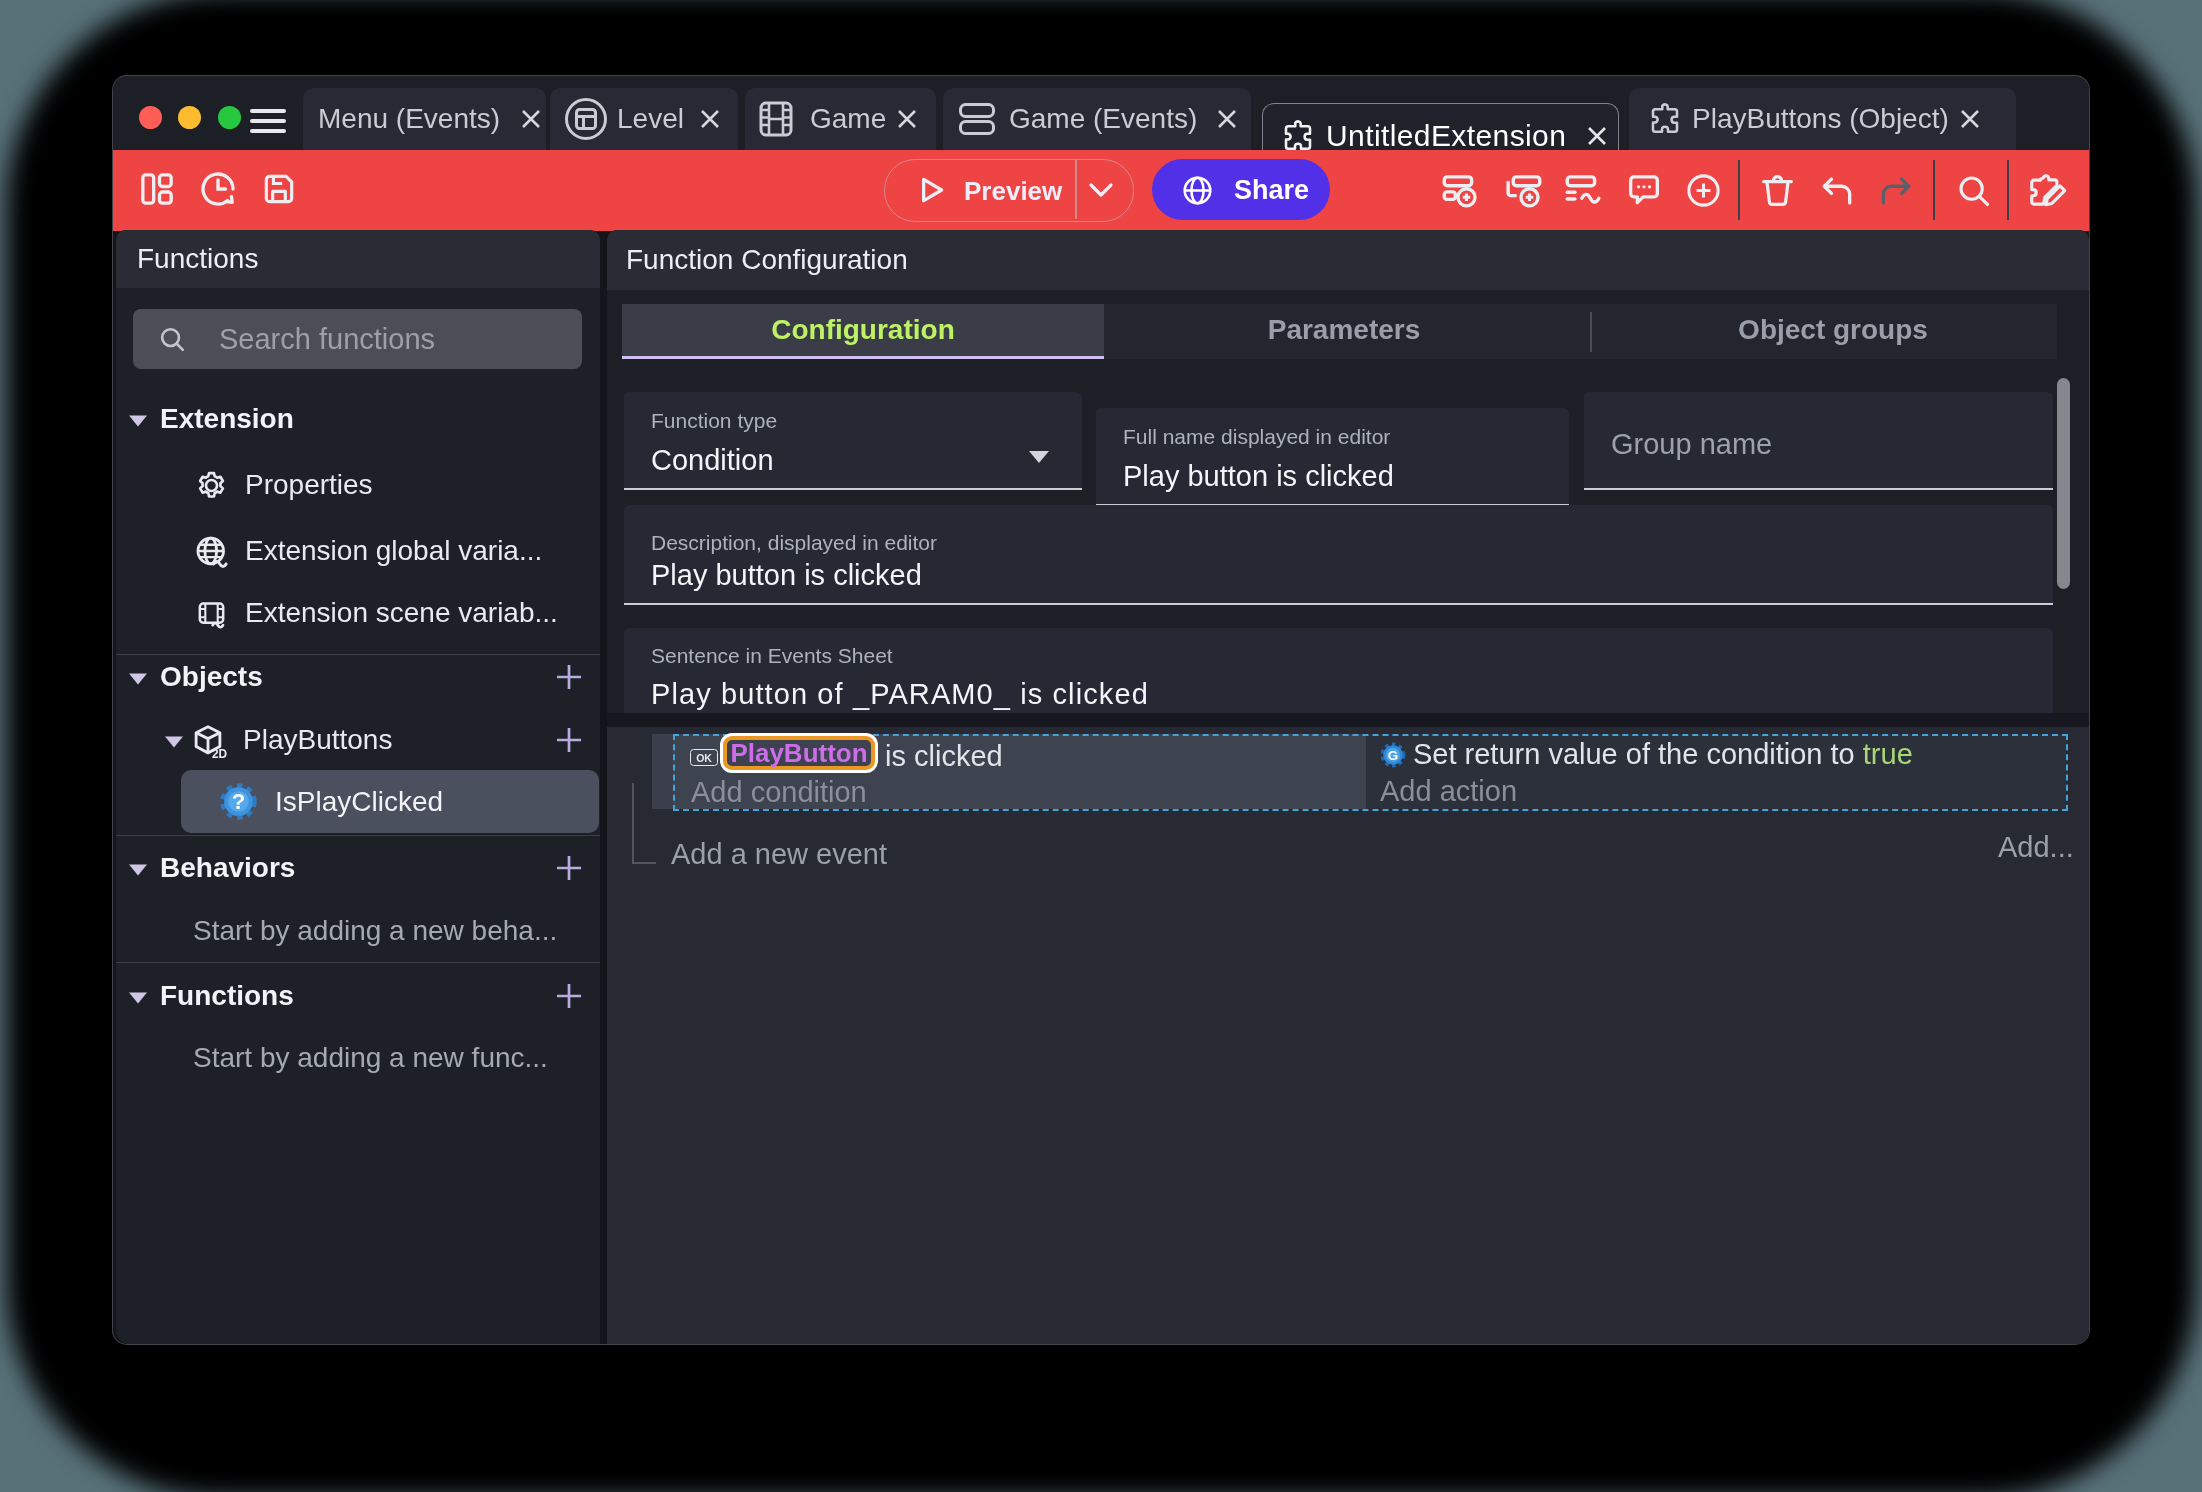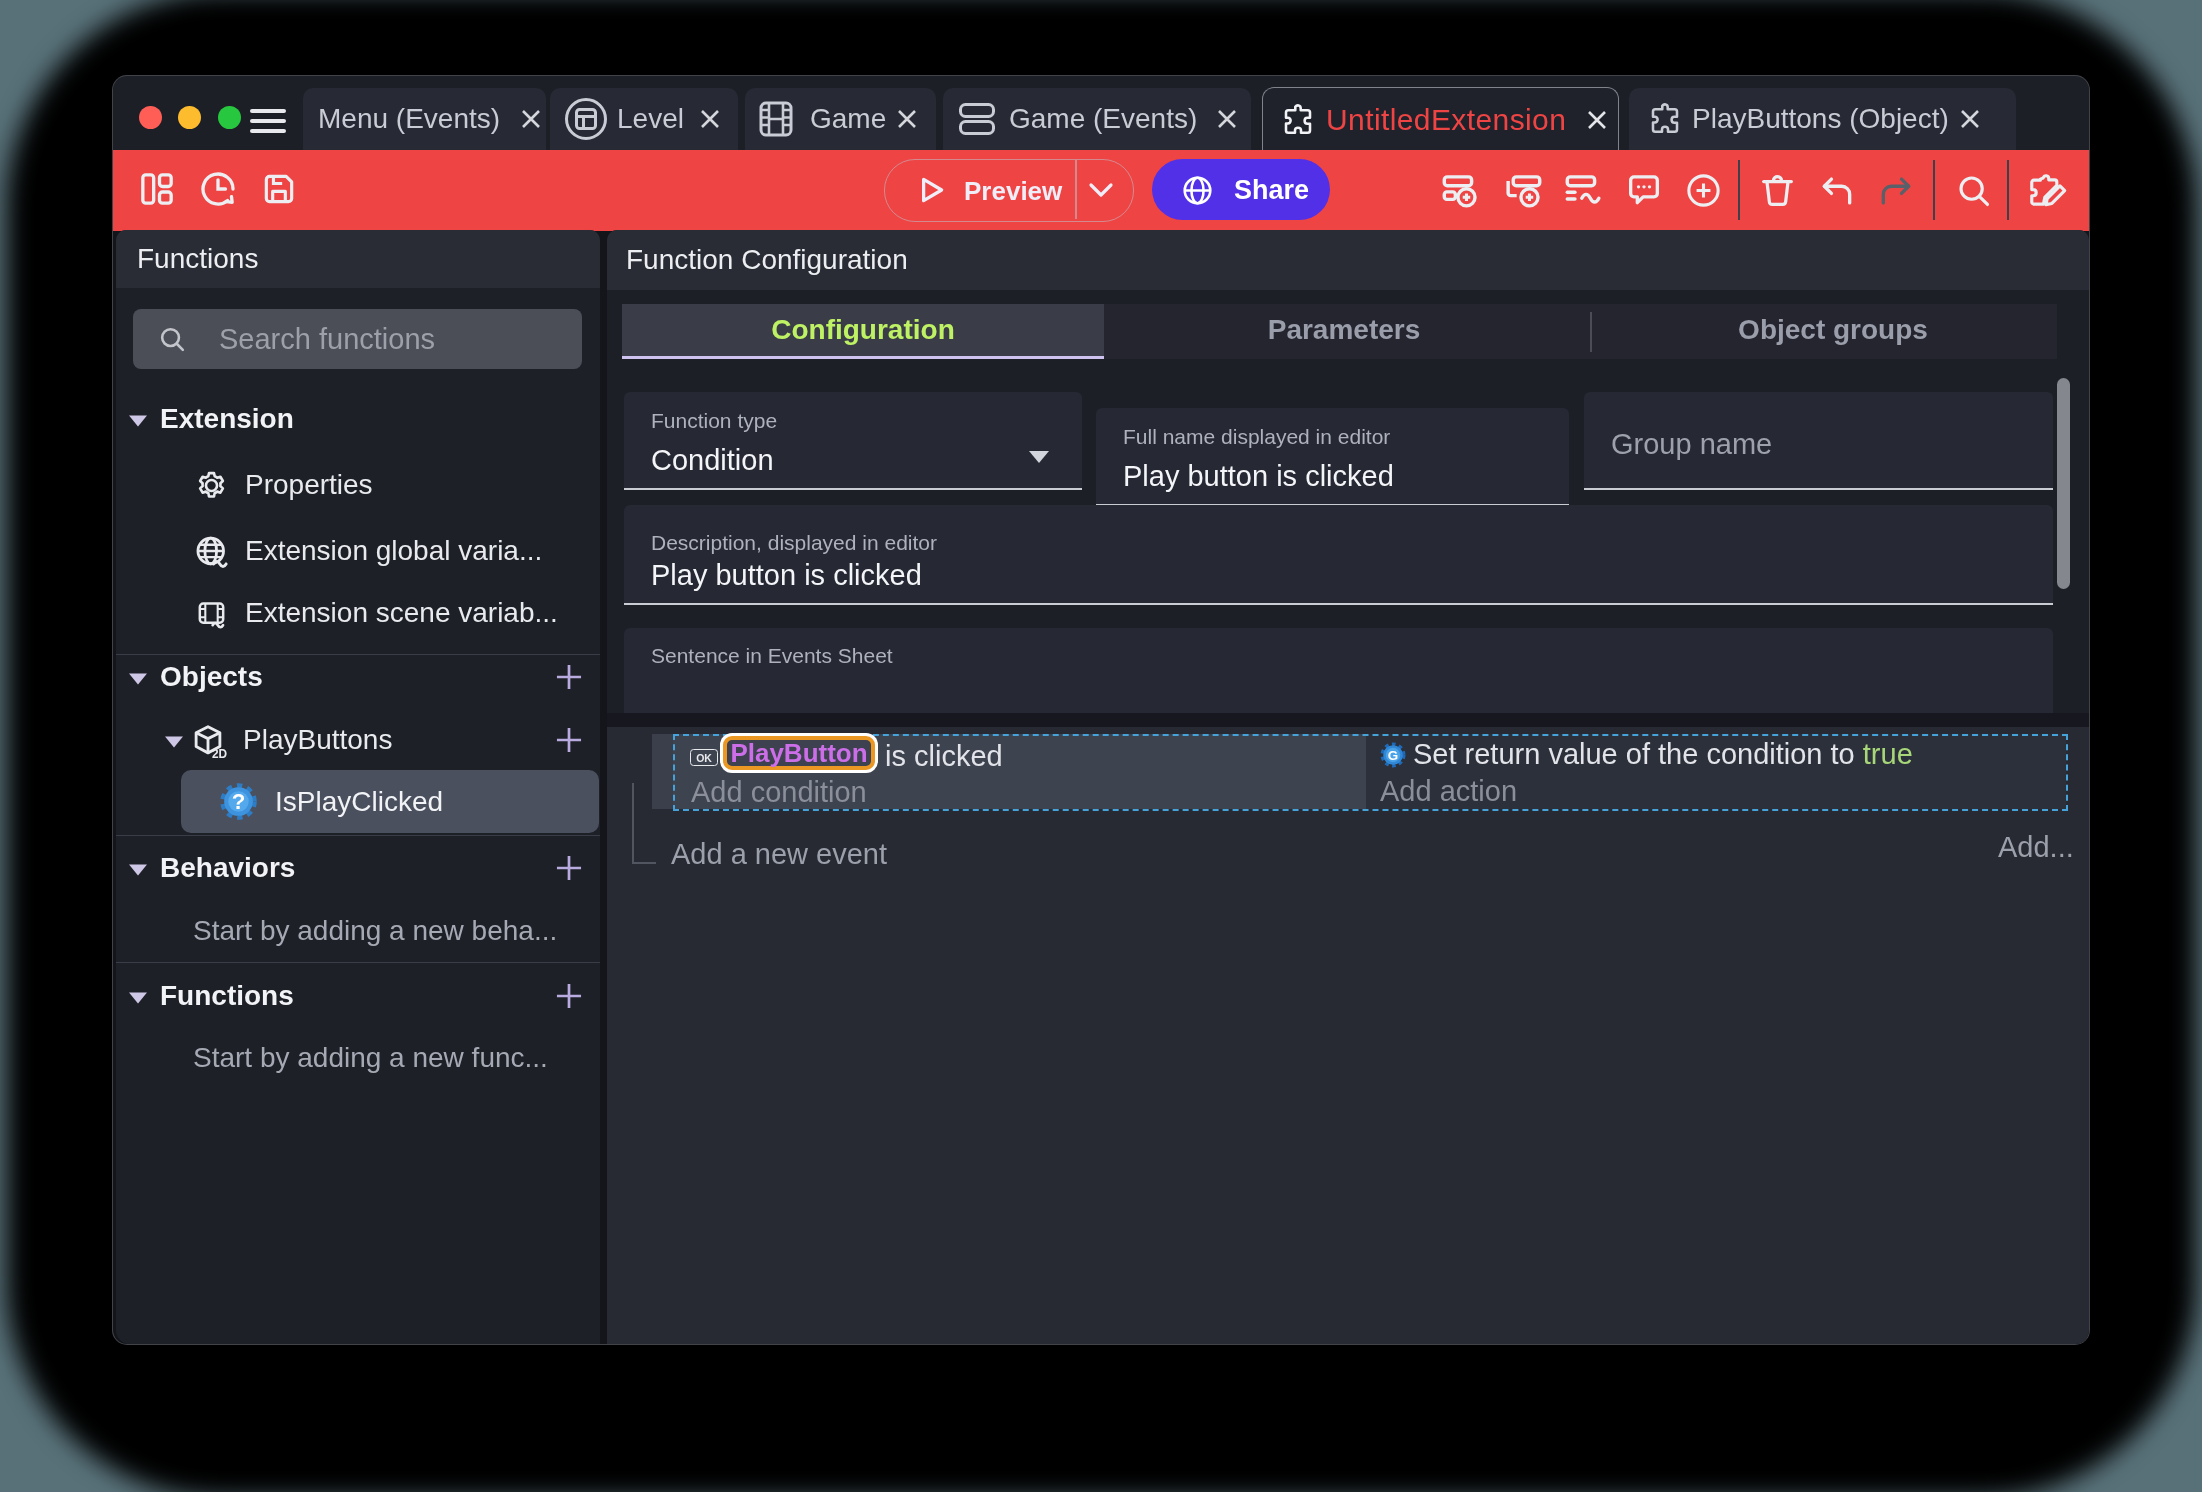--- a/index.html
+++ b/index.html
@@ -9,21 +9,21 @@
 box-shadow:0 0 0 1px rgba(155,160,172,0.42), inset 0 1px 0 rgba(200,205,215,0.35);
 overflow:hidden;}
 
 #titlebar{position:absolute;left:0;top:0;width:100%;height:74px;background:#1d1f27;}
 .light{position:absolute;top:29.5px;width:23px;height:23px;border-radius:50%;}
 #toolbar{position:absolute;left:0;top:74px;width:100%;height:81px;background:#ef4444;}
 .tab{position:absolute;top:12px;height:62px;background:#272934;border-radius:10px 10px 0 0;color:#c9ccd4;font-size:28px;}
 .lbl{position:absolute;top:50%;transform:translateY(-50%);white-space:nowrap;text-align:center;}
 .tabx{position:absolute;top:50%;transform:translateY(-50%);width:24px;height:24px;}
 .ticon{position:absolute;top:50%;transform:translateY(-50%);}
-#activetab{position:absolute;top:11px;height:64px;background:#20222b;border:1.5px solid #80838c;border-bottom:none;border-radius:12px 12px 0 0;color:#ef4444;font-size:29px;}
+#activetab{position:absolute;top:27px;height:64px;background:#20222b;border:1.5px solid #80838c;border-bottom:none;border-radius:12px 12px 0 0;color:#ffffff;font-size:29px;}
 
 #previewbtn{position:absolute;left:771px;top:9px;width:248px;height:61px;border:1.5px solid rgba(190,195,205,0.55);border-radius:31px;}
 #previewdiv{position:absolute;left:962px;top:10px;width:1.5px;height:59px;background:rgba(190,195,205,0.55);}
 #sharebtn{position:absolute;left:1039px;top:9px;width:178px;height:61px;border-radius:31px;background:#5230e8;}
 .tbdiv{position:absolute;top:10px;width:1.5px;height:60px;background:#3d404a;}
 
 #lpanel{position:absolute;left:3px;top:154px;width:484px;height:1114px;background:#1e2028;border-radius:10px 10px 0 14px;}
 #lphead{position:absolute;left:0;top:0;width:100%;height:58px;background:#2a2c35;border-radius:10px 10px 0 0;color:#eceef2;}
 #rpanel{position:absolute;left:494px;top:154px;width:1482px;height:1114px;background:#1d1f27;border-radius:10px 10px 0 0;}
 #rphead{position:absolute;left:0;top:0;width:100%;height:60px;background:#2a2c35;border-radius:10px 10px 0 0;color:#eceef2;}
@@ -307,20 +307,21 @@
       <div class="abs" style="left:27px;top:52px;transform:translateY(-50%);color:#9da1ac;font-size:29px;">Group name</div>
     </div>
 
     <div class="field" style="left:17px;top:275px;width:1429px;height:98px;">
       <div class="flabel" style="top:38px;">Description, displayed in editor</div>
       <div class="fvalue" style="top:70px;">Play button is clicked</div>
     </div>
 
     <div class="field" style="left:17px;top:398px;width:1429px;height:85px;">
       <div class="flabel" style="top:28px;">Sentence in Events Sheet</div>
+      <div class="fvalue" style="top:66px;letter-spacing:1.1px;">Play button of _PARAM0_ is clicked</div>
     </div>
 
     <div class="abs" style="left:1450px;top:148px;width:13px;height:211px;background:#85878e;border-radius:7px;"></div>
 
     <div class="abs" style="left:0;top:483px;width:100%;height:14px;background:#17181f;"></div>
 
     <div class="abs" style="left:0;top:497px;width:100%;height:617px;background:#272a33;">
 
       <div class="abs" style="left:45px;top:7px;width:21px;height:75px;background:#3a3f4b;"></div>
       <div class="abs" style="left:66px;top:7px;width:693px;height:75px;background:#3e4350;"></div>

